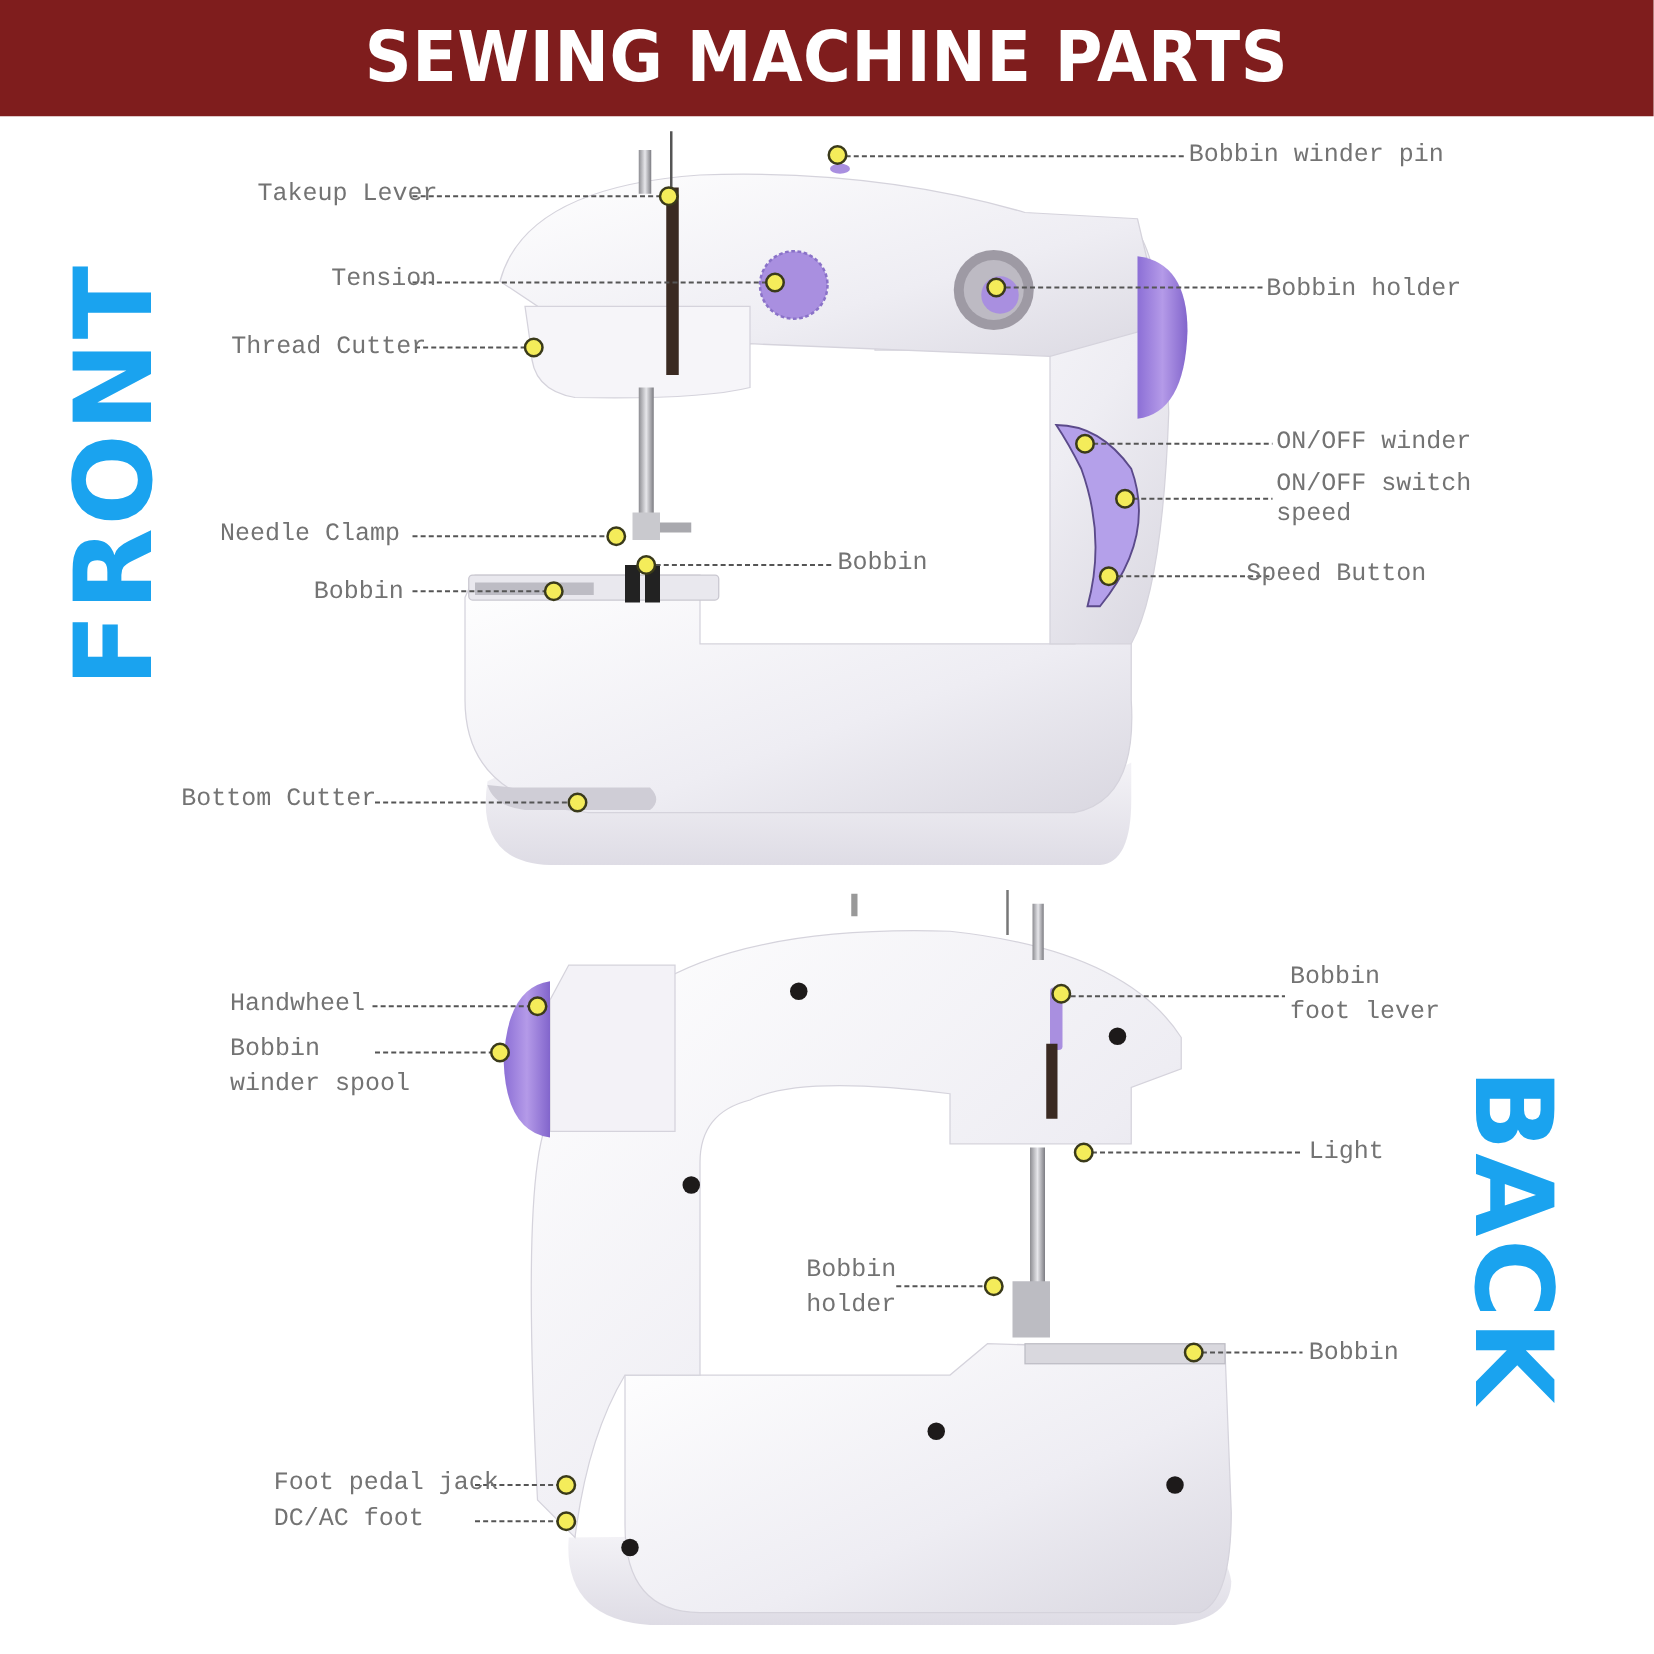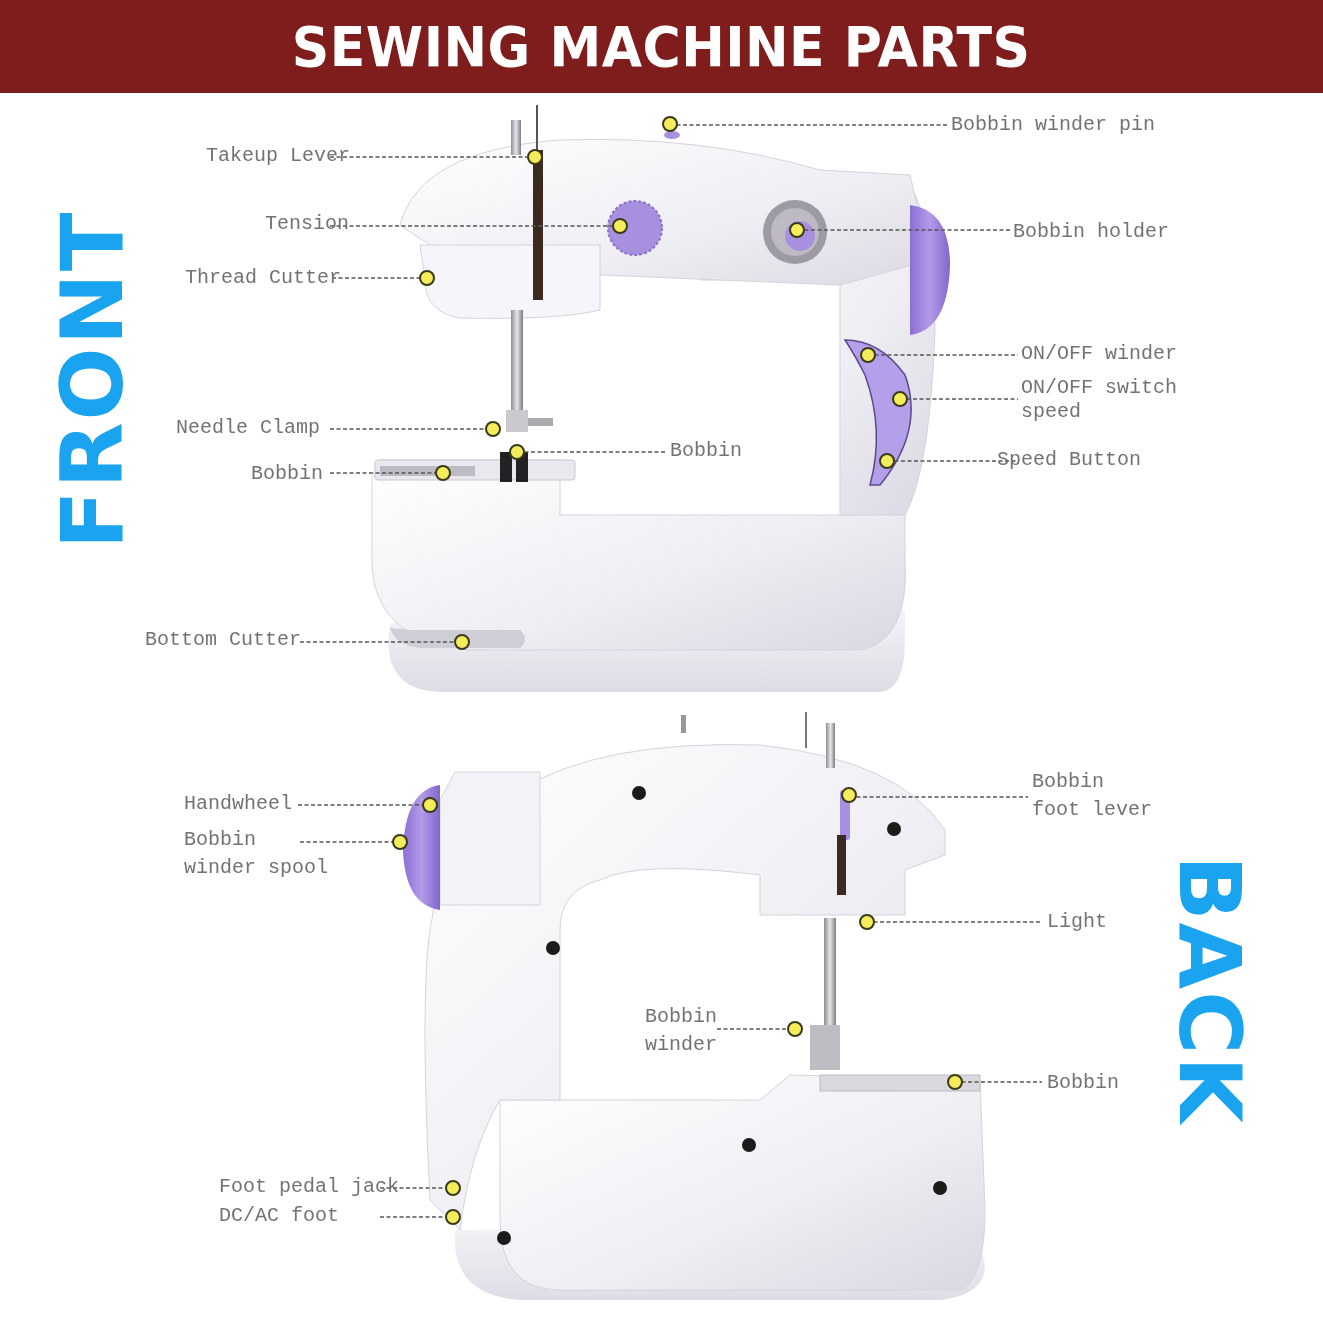--- a/index.html
+++ b/index.html
@@ -195,15 +195,15 @@
 </div>
 <div class="lbl" style="left:219px; top:1173px;">Foot pedal jack</div>
 <div class="lbl" style="left:219px; top:1202px;">DC/AC foot</div>
 <div class="lbl" style="left:1032px; top:768px;">
   <div>Bobbin</div>
   <div>foot lever</div>
 </div>
 <div class="lbl" style="left:1047px; top:908px;">Light</div>
 <div class="lbl" style="left:645px; top:1003px;">
   <div>Bobbin</div>
-  <div>winder</div>
+  <div>holder</div>
 </div>
 <div class="lbl" style="left:1047px; top:1069px;">Bobbin</div>
 
 </body></html>

